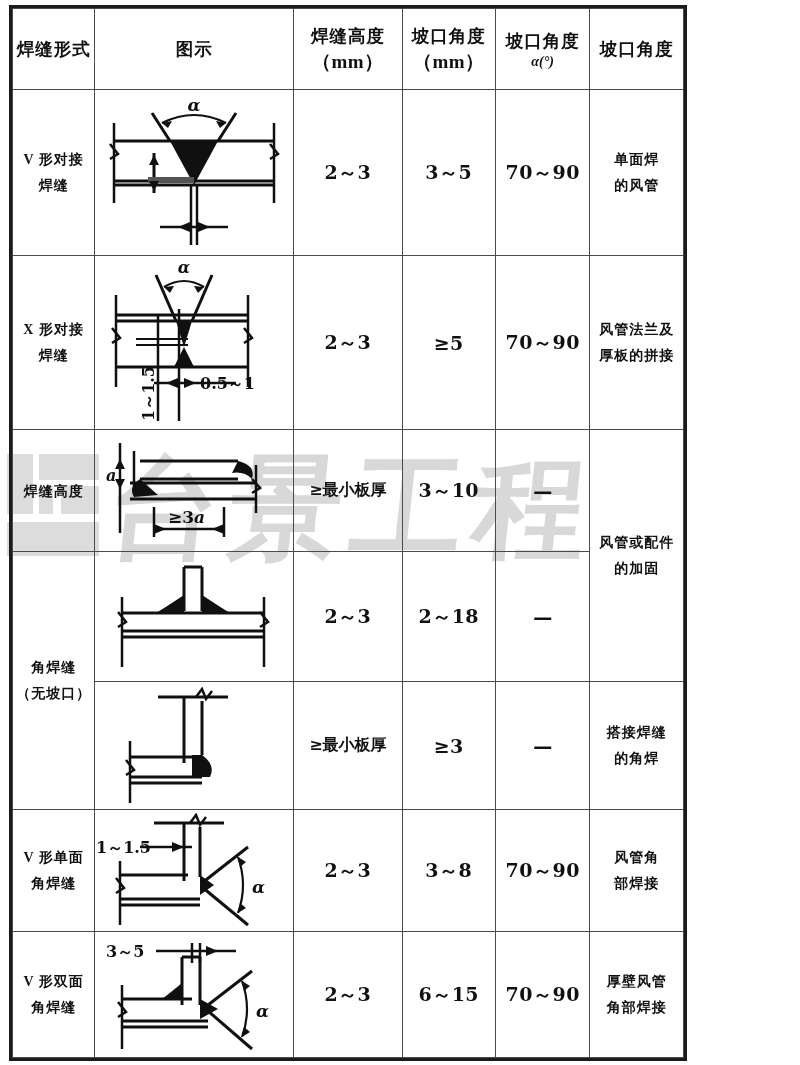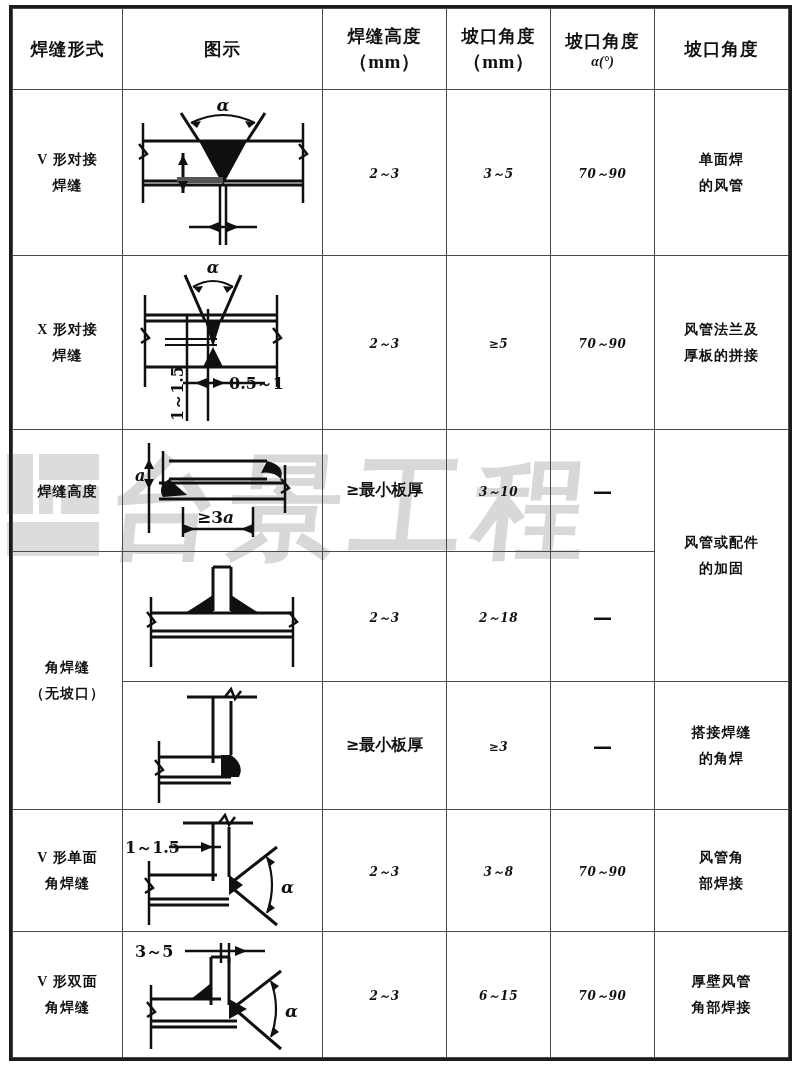--- a/index.html
+++ b/index.html
@@ -44,21 +44,21 @@
   #watermark .wm-logo {
     position: absolute;
     left: 5px; top: 22px;
     width: 96px; height: 108px;
   }
   
   table.welds {
     position: absolute;
     left: 12px;
     top: 8px;
-    width: 777px;
+    width: 672px;
     border-collapse: collapse;
     z-index: 3;
     background: transparent;
   }
   table.welds td {
     border: 1px solid #4a4a4a;
     text-align: center;
     vertical-align: middle;
     color: #111;
     background: transparent;
@@ -80,24 +80,23 @@
   .hdr .cn { font-size: 17.5px; }
   .unit {
     font-family: "DejaVu Serif", "Liberation Serif", serif;
     font-weight: bold;
     font-size: 19px;
     letter-spacing: 0.5px;
   }
   .num {
     font-family: "DejaVu Serif", "Liberation Serif", serif;
     font-weight: bold;
-    font-size: 12px;
+    font-size: 19px;
     letter-spacing: 0.5px;
     white-space: nowrap;
-    font-style: italic;
   }
   .numcn {
     font-family: "DejaVu Sans", "Liberation Sans", sans-serif;
     font-weight: bold;
     font-size: 16px;
     white-space: nowrap;
   }
   .alpha {
     font-family: "DejaVu Serif", "Liberation Serif", serif;
     font-style: italic;

